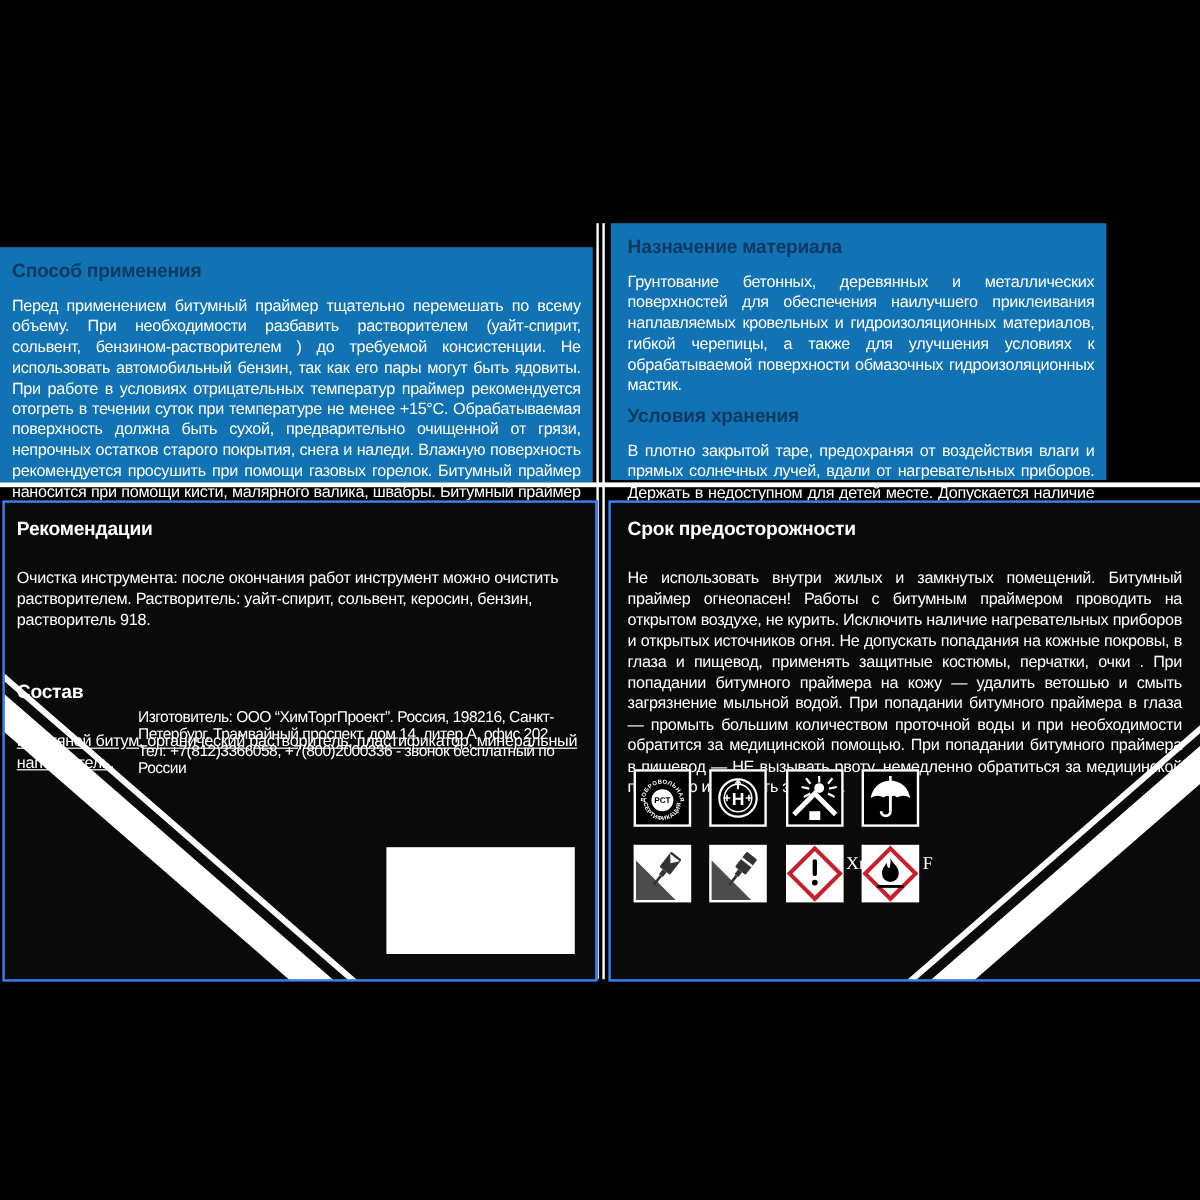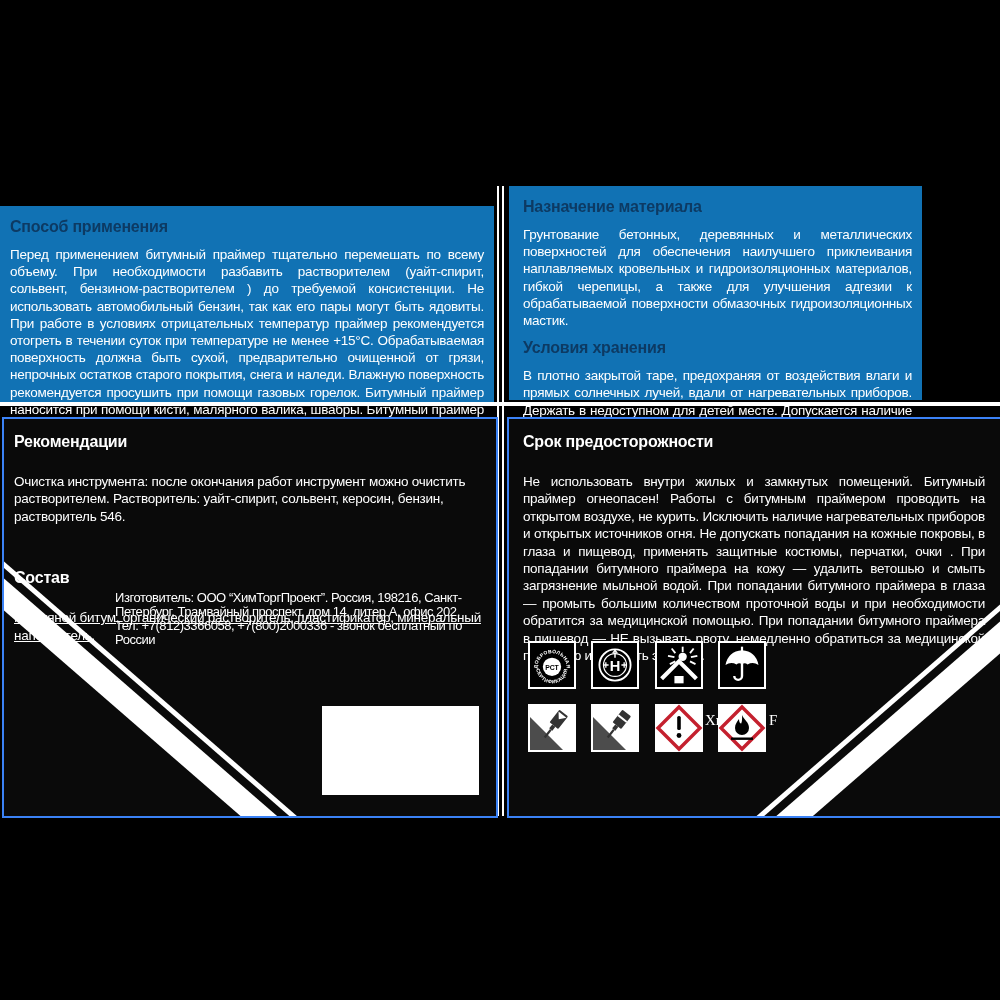--- a/index.html
+++ b/index.html
@@ -45,21 +45,21 @@
   <div class="panel-blue" style="left:0;top:186;top:186px;width:494px;height:196px;margin-top:20px;">
     <div class="inner">
       <p class="hdr-blue">Способ применения</p>
       <p class="blue-body">Перед применением битумный праймер тщательно перемешать по всему объему. При необходимости разбавить растворителем (уайт-спирит, сольвент, бензином-растворителем ) до требуемой консистенции. Не использовать автомобильный бензин, так как его пары могут быть ядовиты. При работе в условиях отрицательных температур праймер рекомендуется отогреть в течении суток при температуре не менее +15°С. Обрабатываемая поверхность должна быть сухой, предварительно очищенной от грязи, непрочных остатков старого покрытия, снега и наледи. Влажную поверхность рекомендуется просушить при помощи газовых горелок. Битумный праймер наносится при помощи кисти, малярного валика, швабры. Битумный праймер допускается использовать при температуре окружающей среды не ниже -5°С и отсутствия осадков. ВНИМАНИЕ! Запрещается начинать укладку наплавляемых материалов до полного высыхания нанесенного слоя.</p>
     </div>
   </div>
 
   <div class="panel-blue" style="left:509px;top:186px;width:413px;height:214px;">
     <div class="inner" style="padding:12px 10px 12px 14px;">
       <p class="hdr-blue">Назначение материала</p>
-      <p class="blue-body" style="margin-bottom:10px;">Грунтование бетонных, деревянных и металлических поверхностей для обеспечения наилучшего приклеивания наплавляемых кровельных и гидроизоляционных материалов, гибкой черепицы, а также для улучшения адгезии к обрабатываемой поверхности обмазочных гидроизоляционных мастик.</p>
+      <p class="blue-body" style="margin-bottom:10px;">Грунтование бетонных, деревянных и металлических поверхностей для обеспечения наилучшего приклеивания наплавляемых кровельных и гидроизоляционных материалов, гибкой черепицы, а также для улучшения условиях к обрабатываемой поверхности обмазочных гидроизоляционных мастик.</p>
       <p class="hdr-blue">Условия хранения</p>
       <p class="blue-body">В плотно закрытой таре, предохраняя от воздействия влаги и прямых солнечных лучей, вдали от нагревательных приборов. Держать в недоступном для детей месте. Допускается наличие перемешиваемого осадка.</p>
       <p class="blue-line">Срок годности при условии герметичной тары - 36 месяцев.</p>
       <p class="blue-line">Дата производства и номер партии указаны на упаковке.</p>
       <p class="blue-line">ТУ 5775-055-52124071-2019</p>
     </div>
   </div>
 
   <div class="vline" style="left:497px;top:186px;height:630px;"></div>
   <div class="vline" style="left:502px;top:186px;height:630px;"></div>
@@ -68,21 +68,21 @@
 
   <div class="panel-dark" style="left:2px;top:417px;width:492px;height:397px;">
 
     <div class="stripes stripes-left">
       <div class="thin"></div>
         <div class="thick"></div>
     </div>
 
     <div style="position:absolute;left:10px;top:14px;width:472px;">
       <p class="hdr-white">Рекомендации</p>
-      <p class="dark-body" style="margin-top:22px;">Очистка инструмента: после окончания работ инструмент можно очистить растворителем. Растворитель: уайт-спирит, сольвент, керосин, бензин, растворитель 546.</p>
+      <p class="dark-body" style="margin-top:22px;">Очистка инструмента: после окончания работ инструмент можно очистить растворителем. Растворитель: уайт-спирит, сольвент, керосин, бензин, растворитель 918.</p>
       <p class="hdr-white" style="margin-top:44px;">Состав</p>
       <p class="dark-body" style="margin-top:22px;text-decoration:underline;">Нефтяной битум, органический растворитель, пластификатор, минеральный наполнитель.</p>
     </div>
 
     <div class="contact-block" style="left:111px;top:172px;width:378px;">
       <p class="contact-line">Изготовитель: ООО “ХимТоргПроект”. Россия, 198216, Санкт-Петербург, Трамвайный проспект, дом 14, литер А, офис 202.</p>
       <p class="contact-line">Тел: +7(812)3366058, +7(800)2000336 - звонок бесплатный по России</p>
     </div>
 
     <div class="barcode-box" style="left:318px;top:287px;width:157px;height:89px;"></div>

